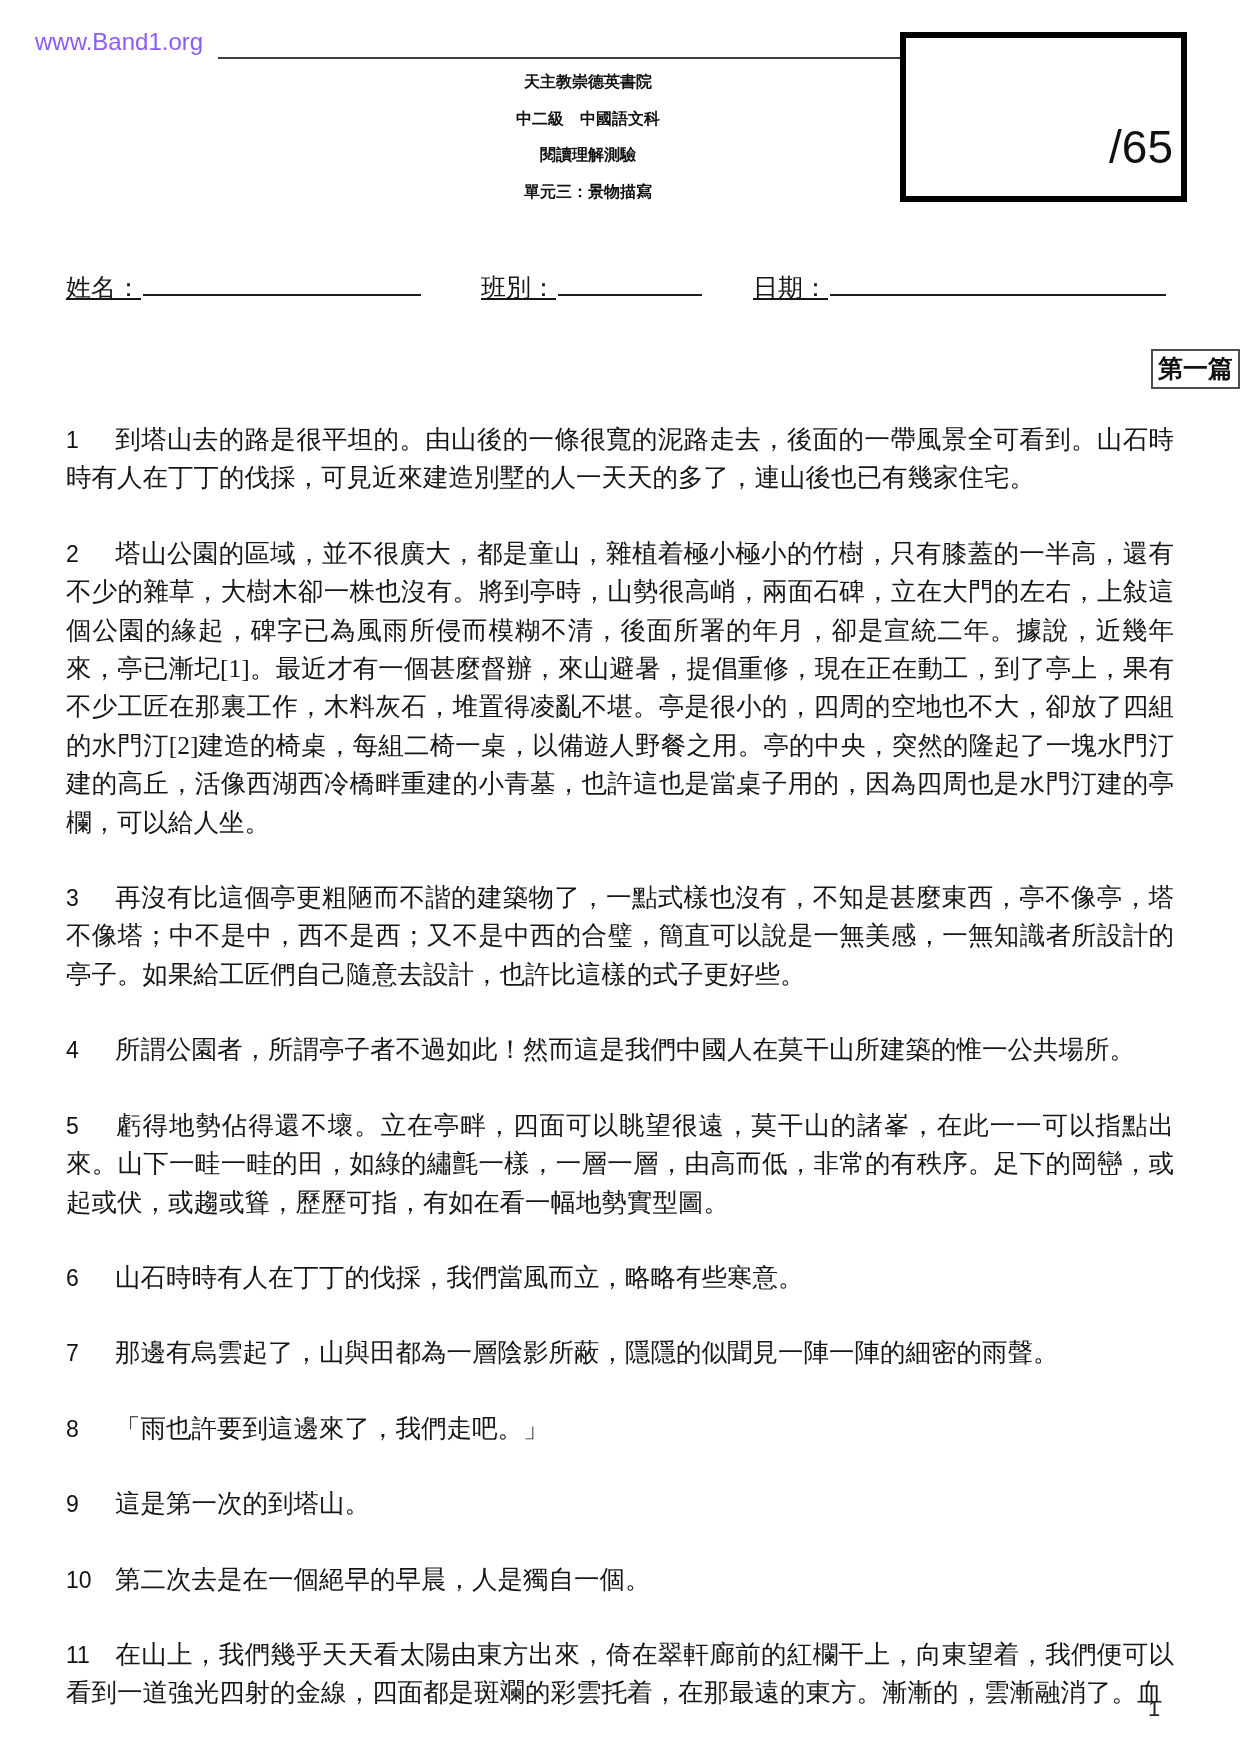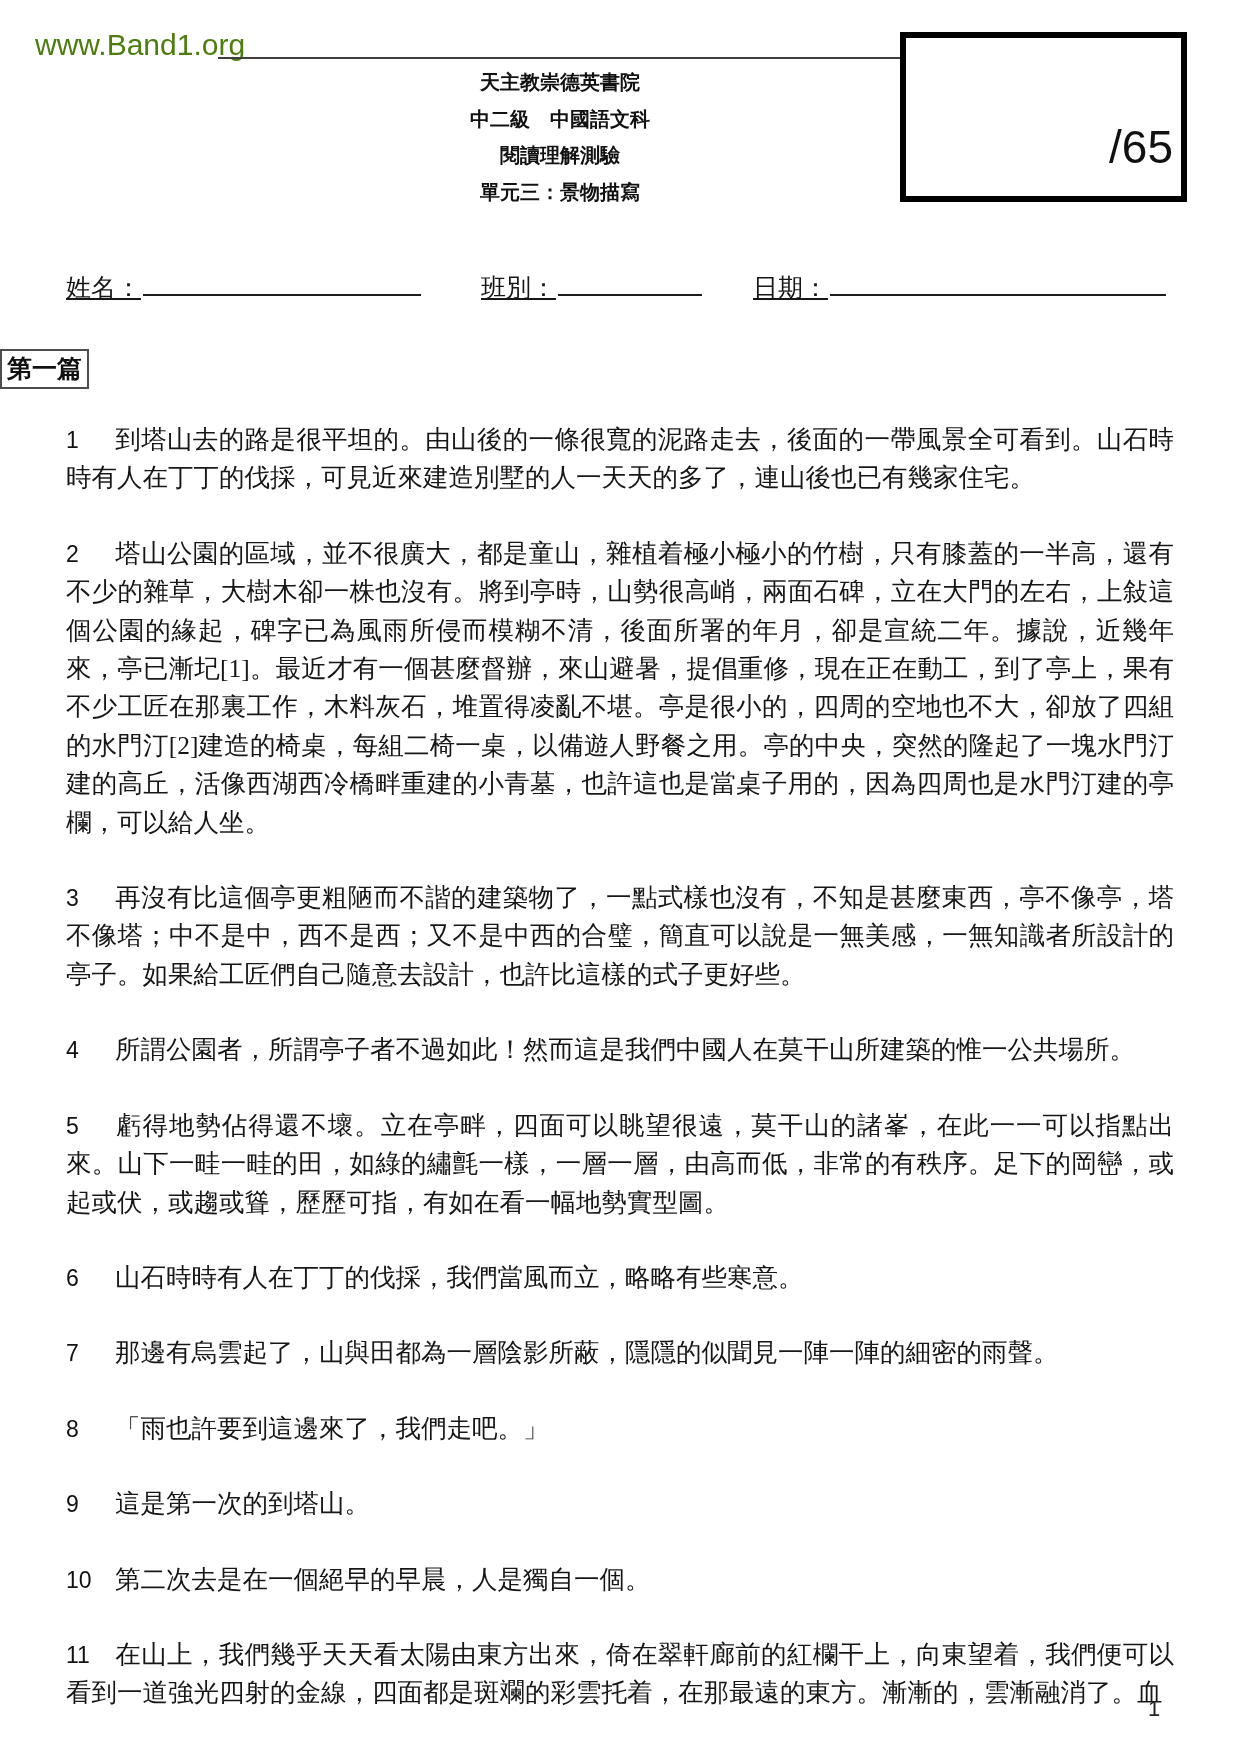--- a/index.html
+++ b/index.html
@@ -9,62 +9,63 @@
     background:#ffffff;
     font-family:"Liberation Serif","DejaVu Serif",serif;
     color:#1a1a1a;
     overflow:hidden;
   }
 
   
   .site-mark {
     position:absolute; left:35px; top:28px;
     font-family:"Liberation Sans","DejaVu Sans",sans-serif;
-    font-size:30px; color:#4d7c0f;
+    font-size:24px; color:#8b5cf6;
   }
   .header-rule {
     position:absolute; left:218px; top:57px;
     width:682px; height:0;
     border-top:2px solid #3d3d3d;
   }
   .score-box {
     position:absolute; left:900px; top:32px;
     width:287px; height:170px;
     border:6px solid #000;
     box-sizing:border-box;
     display:flex; align-items:flex-end; justify-content:flex-end;
     padding:0 8px 22px 0;
     font-family:"Liberation Sans","DejaVu Sans",sans-serif;
     font-size:46px; color:#111;
   }
 
   .school-header {
     position:absolute; left:0; top:64px; width:1120px;
     text-align:center;
-    font-size:20px; font-weight:600; color:#111;
+    font-size:16px; font-weight:600; color:#111;
     line-height:36.5px;
+    padding-left:28px;
   }
 
   
   .info-row { position:absolute; top:270px; left:0; width:1240px; font-size:25px; color:#161616; }
   .info-field { position:absolute; top:0; white-space:nowrap;text-decoration:underline; }
   .info-field.name  { left:66px; }
   .info-field.class { left:481px; }
   .info-field.date  { left:753px; }
   .fill-line {
     display:inline-block; vertical-align:baseline;
     border-bottom:2px solid #1c1c1c; height:24px;
     margin-left:2px;
   }
   .fill-line.w-name  { width:278px; }
   .fill-line.w-class { width:144px; }
   .fill-line.w-date  { width:336px; }
 
   
-  .section-title-row { position:absolute; top:349px; left:0; width:1240px; text-align:left; }
+  .section-title-row { position:absolute; top:349px; left:0; width:1240px; text-align:right; }
   .section-title {
     display:inline-block;
     border:2px solid #4d4d4d;
     padding:1px 5px 2px 5px;
     font-size:25px; font-weight:600; color:#111;
   }
 
   
   .passage {
     position:absolute; left:66px; top:421px; width:1108px;

